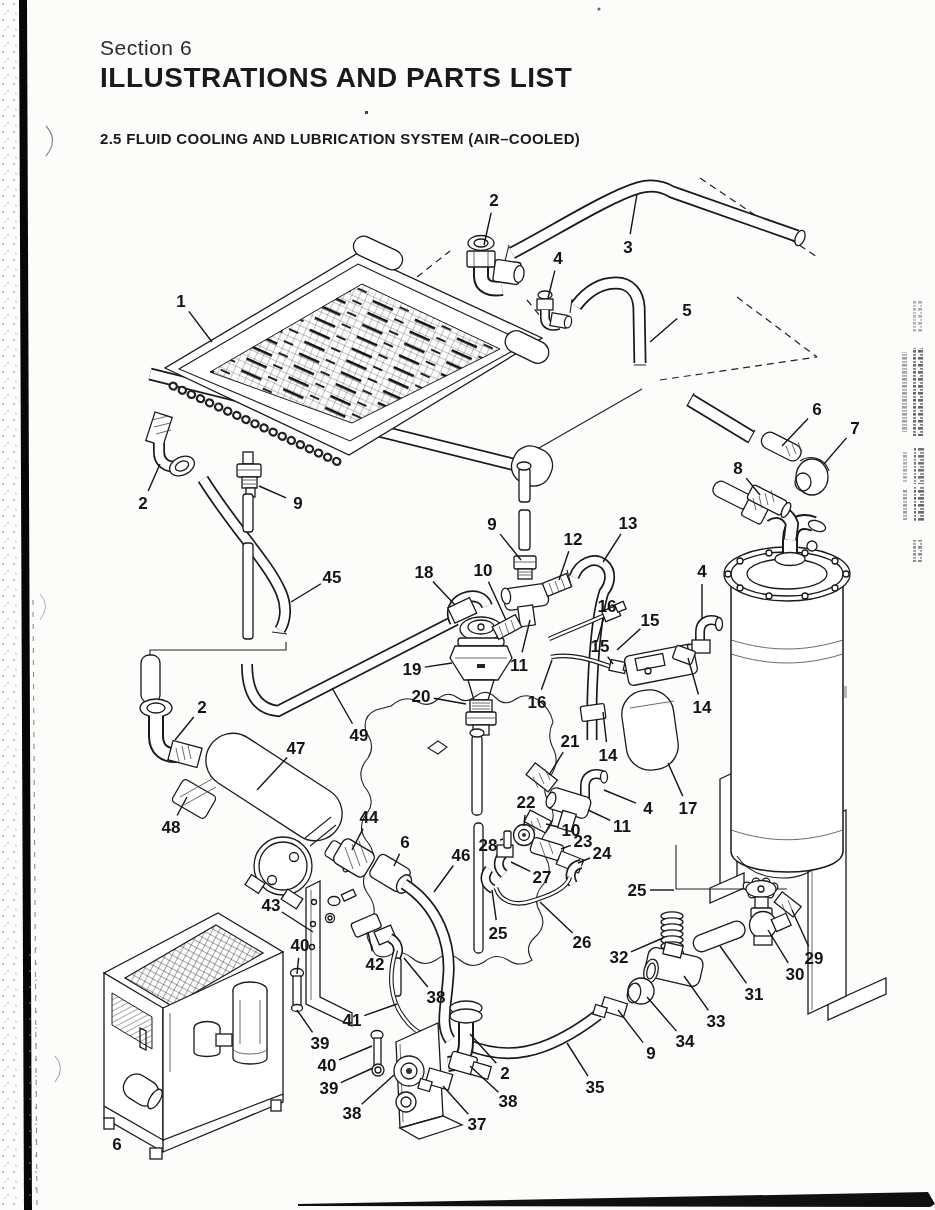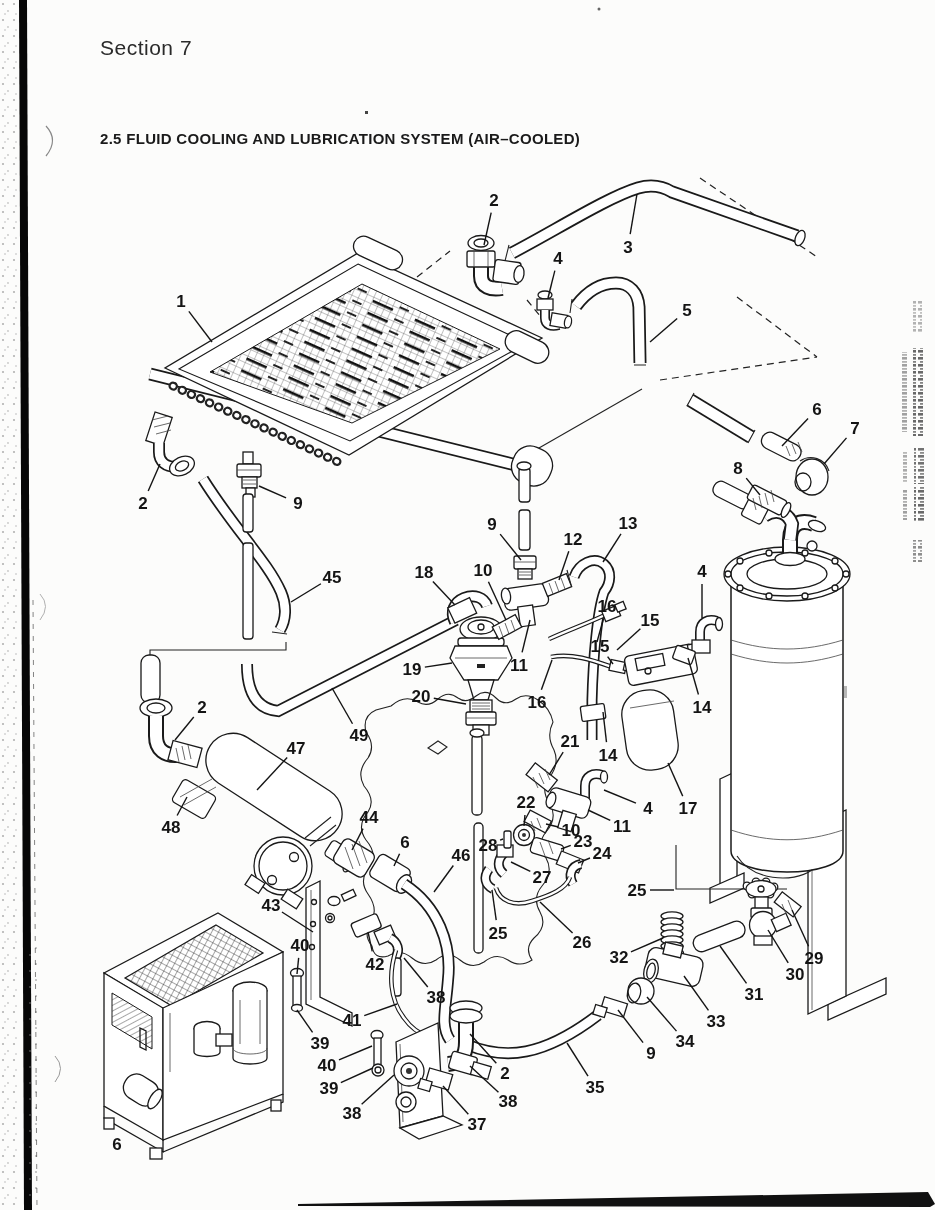--- a/index.html
+++ b/index.html
@@ -24,21 +24,22 @@
   .o5{stroke:#1a1a1a;stroke-width:4.6;fill:none;}.i5{stroke:#fff;stroke-width:2.4;fill:none;}
   .callout{font-family:"Liberation Sans",sans-serif;font-size:17px;font-weight:bold;fill:#141414;}
   .leader{stroke:#141414;stroke-width:1.4;}
 </style>
 </head>
 <body>
 
 <div class="page">
 
   <div class="hdr">
-    <div class="sec">Section 7</div>
+    <div class="sec">Section 6</div>
+    <div class="ttl">ILLUSTRATIONS AND PARTS LIST</div>
   </div>
   <div class="fig-h">2.5 FLUID COOLING AND LUBRICATION SYSTEM (AIR–COOLED)</div>
 
   <svg width="935" height="1210" viewBox="0 0 935 1210">
     <defs>
       <pattern id="speckle" width="11" height="16" patternUnits="userSpaceOnUse">
         <circle cx="3" cy="4" r="1.1" fill="#777"></circle>
           <circle cx="8" cy="11" r="0.9" fill="#999"></circle>
           <circle cx="5" cy="14" r="0.7" fill="#666"></circle>
       </pattern>

